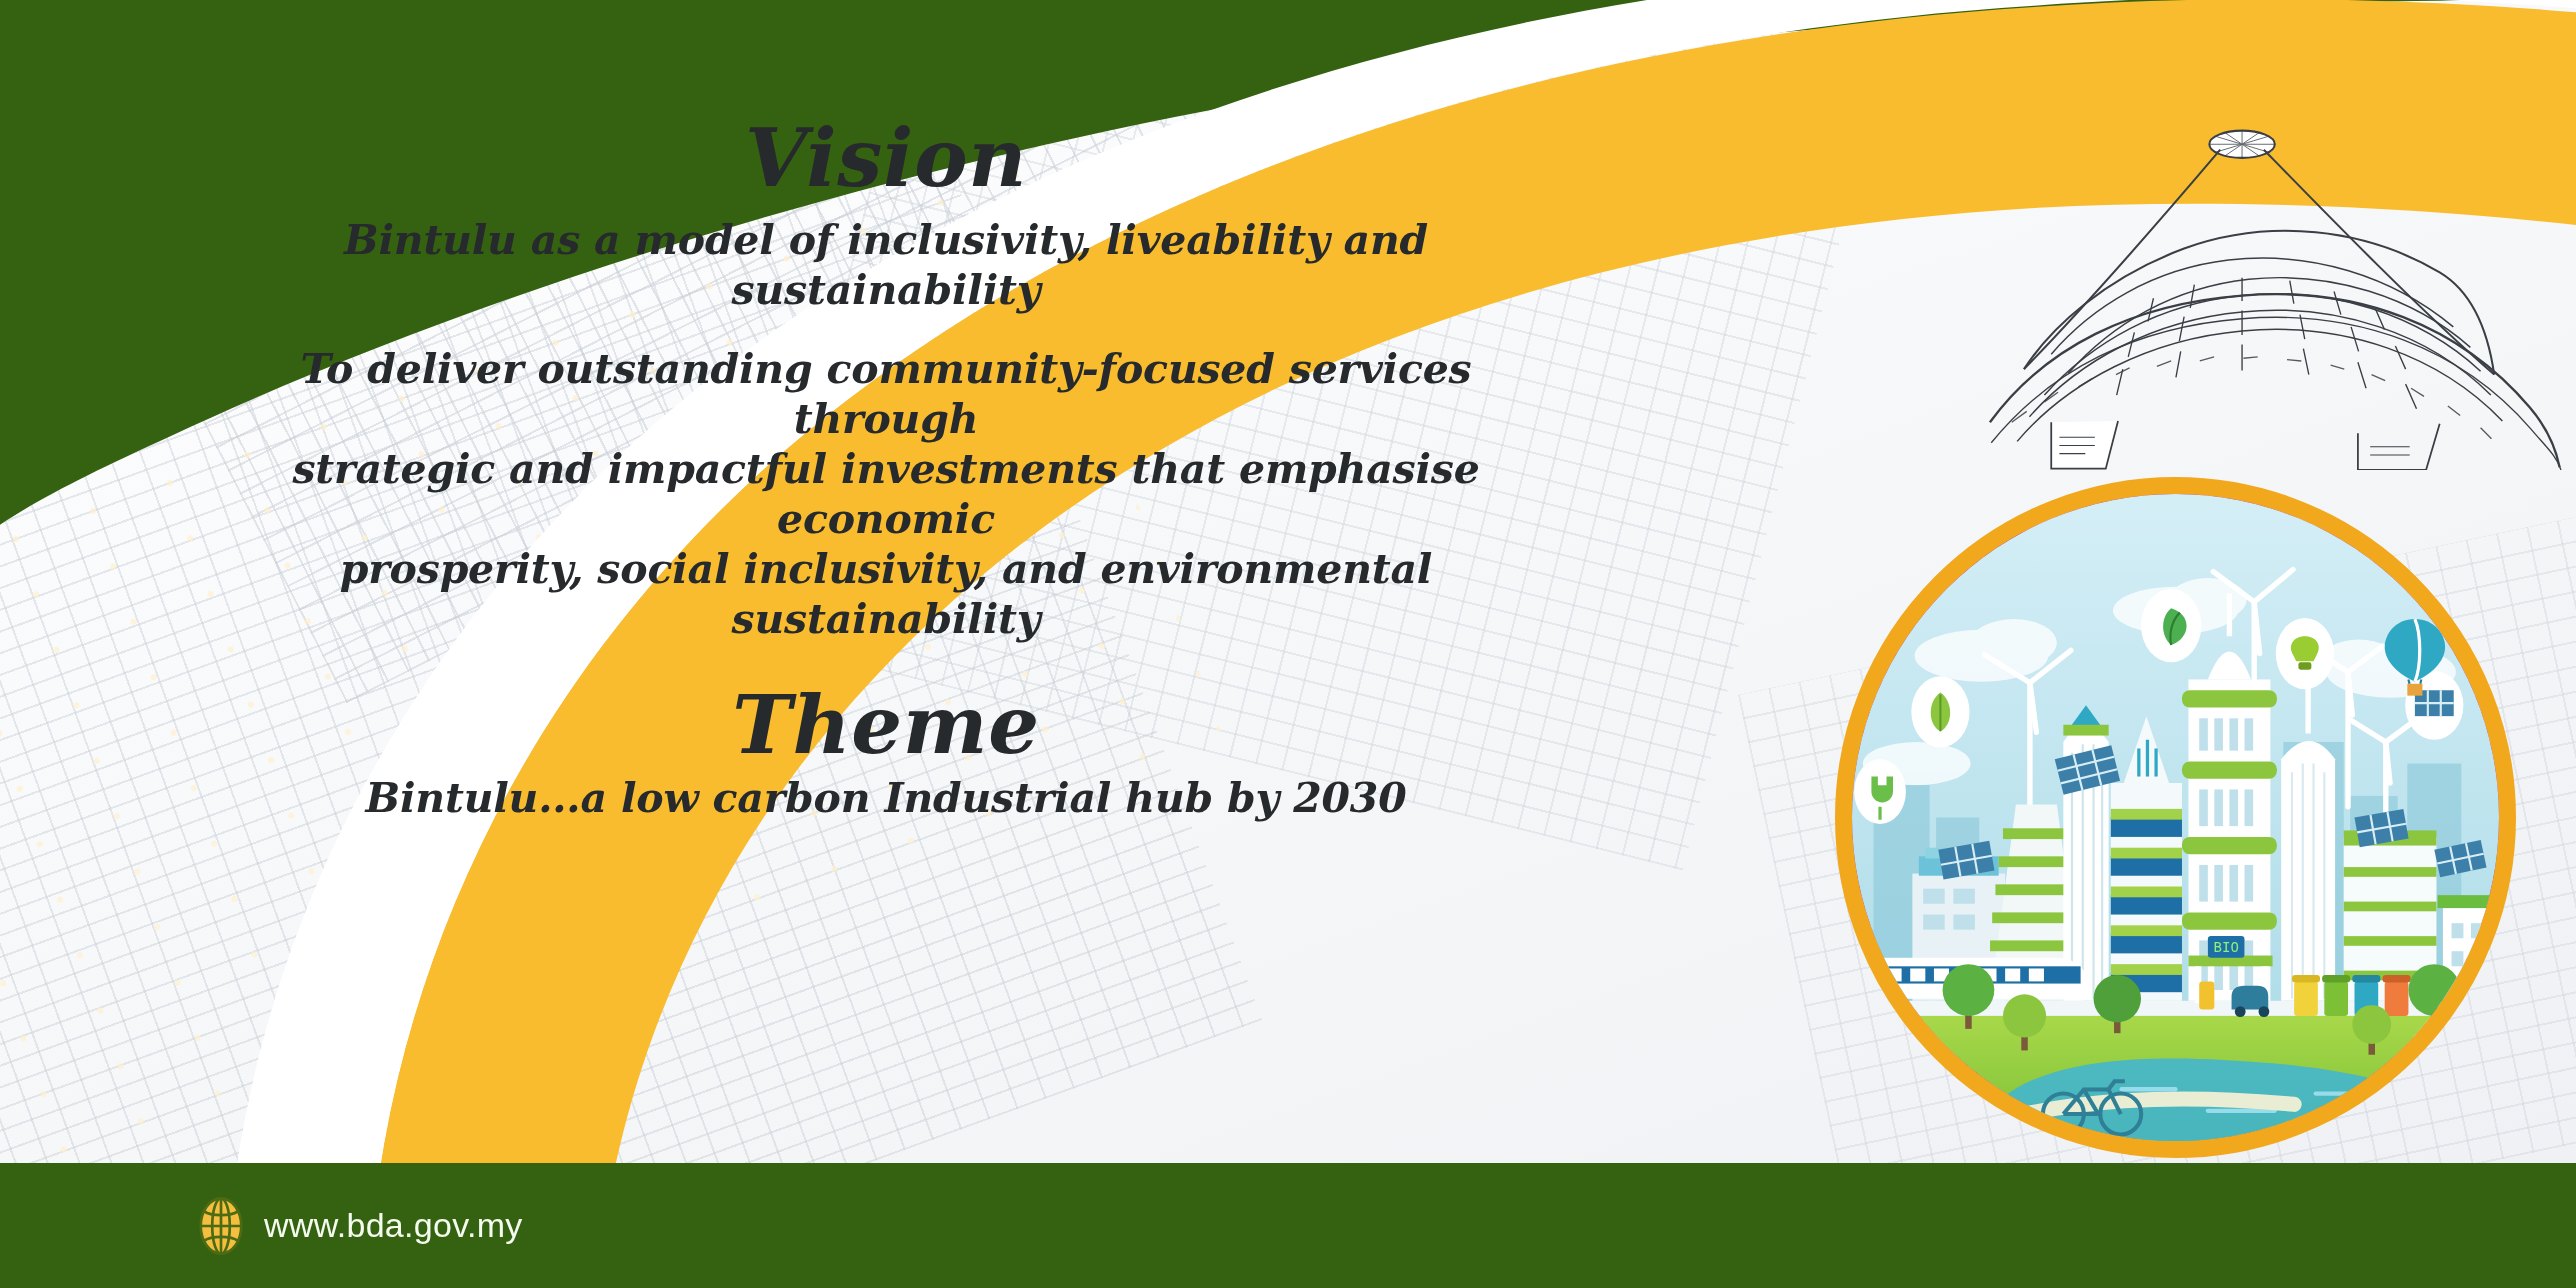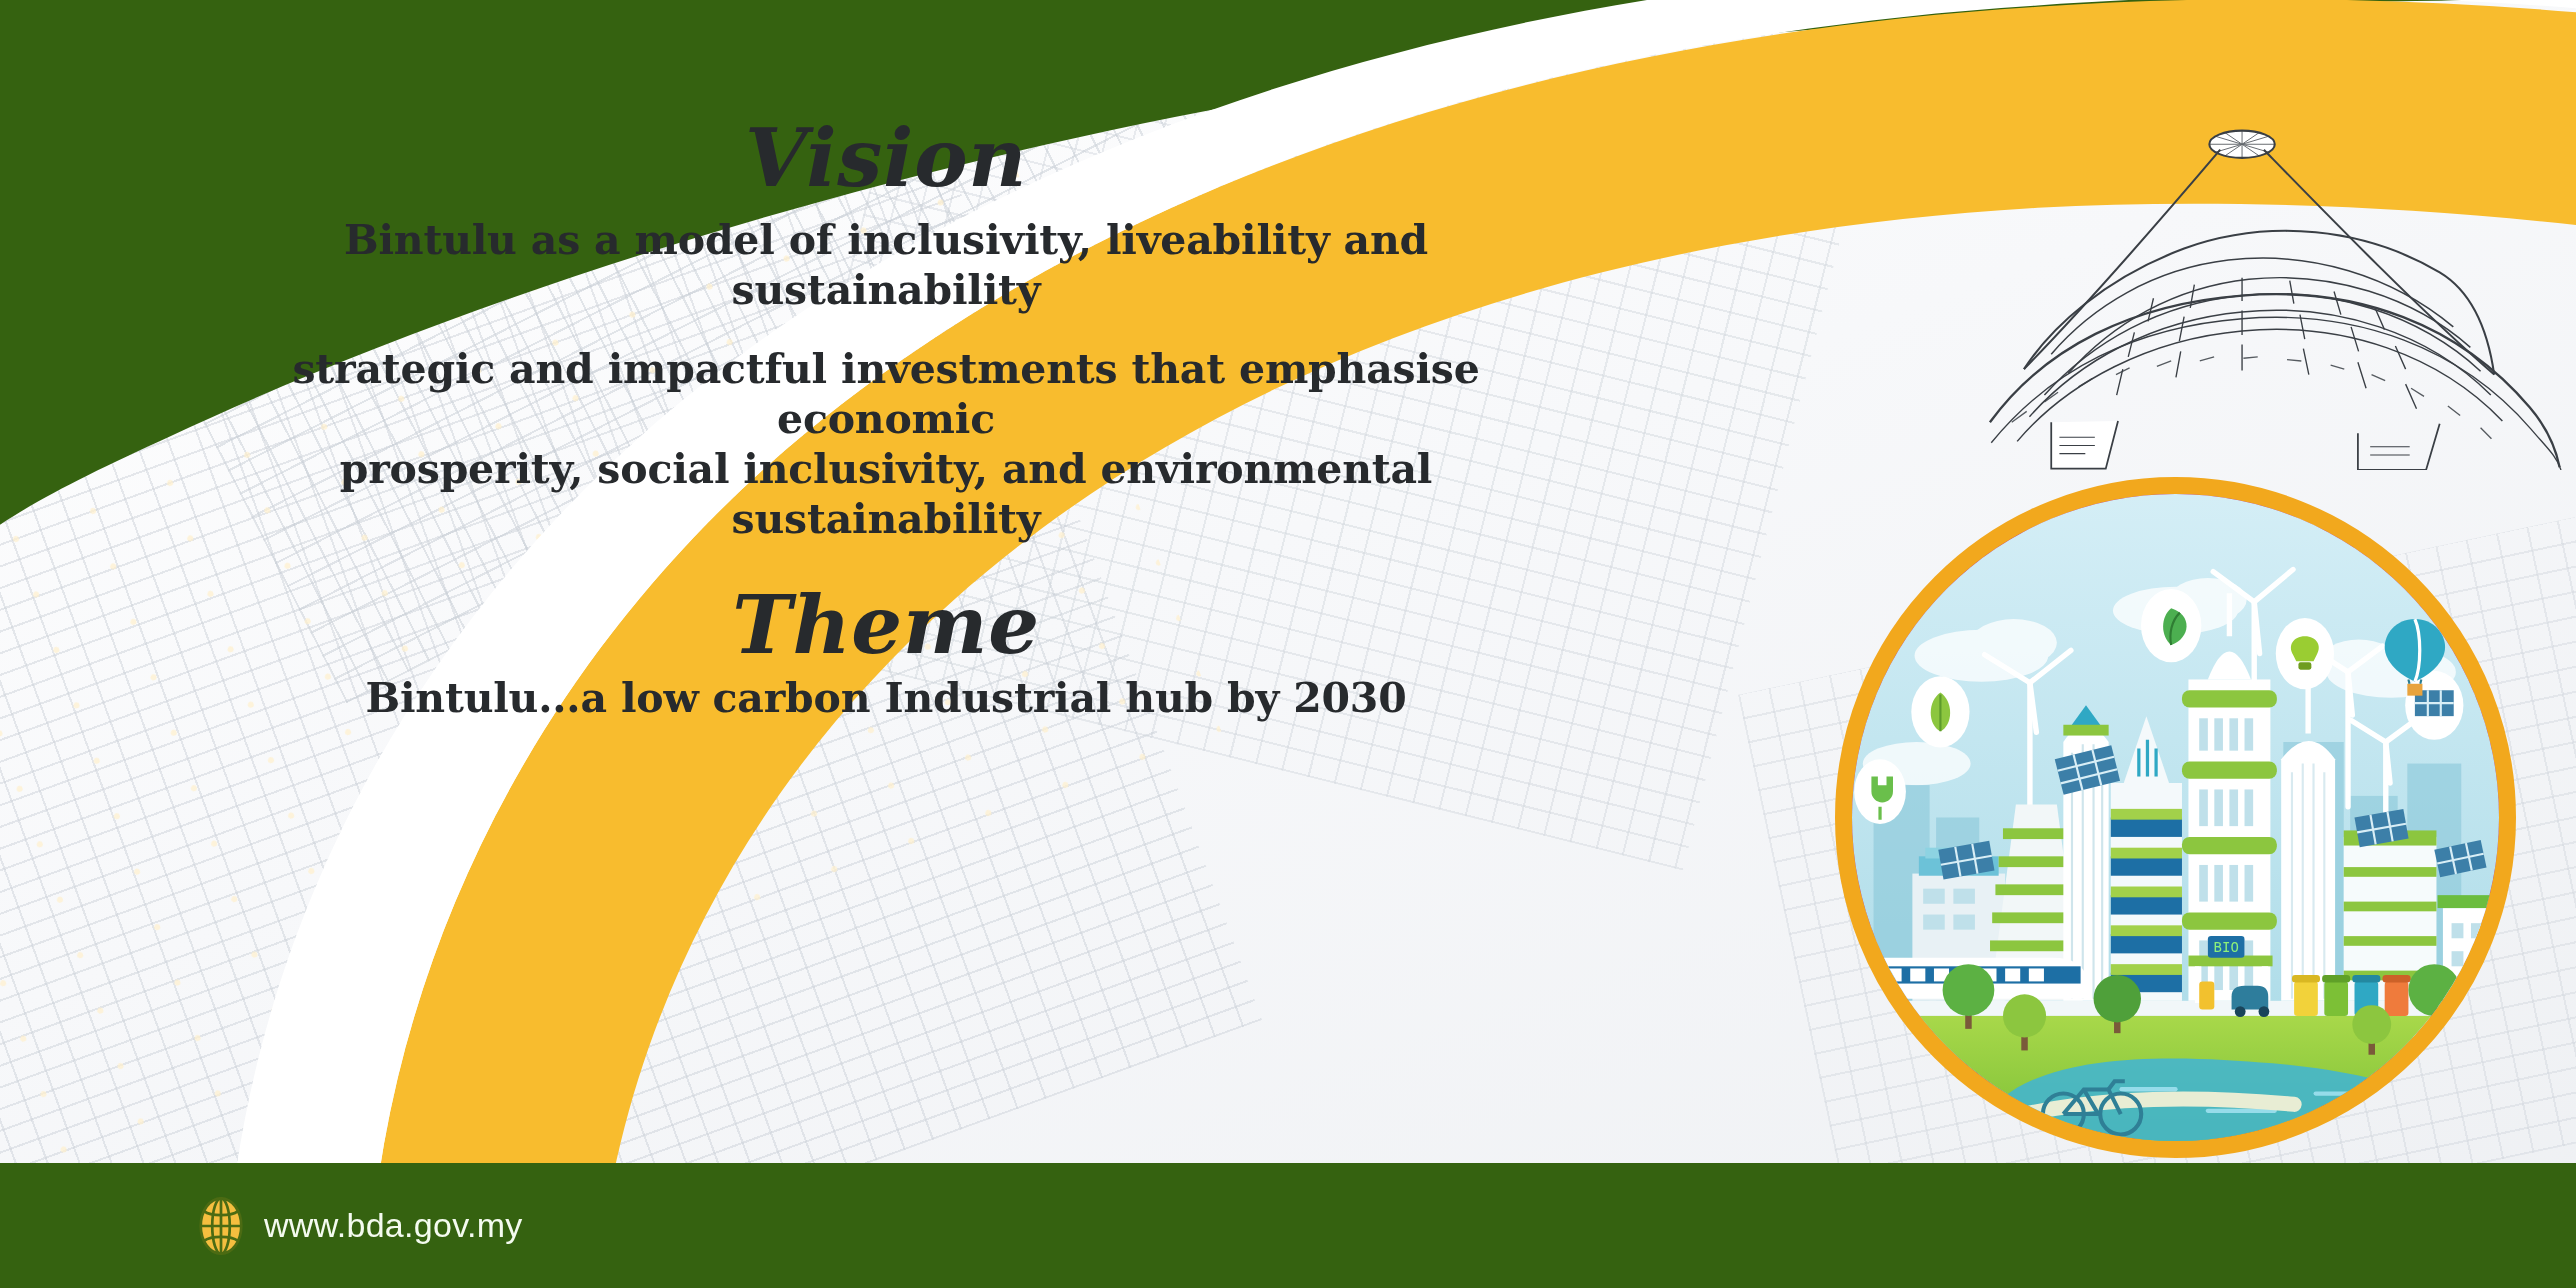--- a/index.html
+++ b/index.html
@@ -62,21 +62,21 @@
   .footer-item.web   { margin-left:196px; }
   .footer-item.email { margin-left:1281px; }
   .footer-text { color:#f4fbef; font-size:34px; letter-spacing:0.3px;
                  font-family:"Liberation Sans", sans-serif; }
 
   
   .content { position:absolute; left:225px; top:102px; width:1322px;
              text-align:center; color:#272a2d; }
   .head { font-family:"DejaVu Serif", serif; font-style:italic; font-weight:bold;
           font-size:80px; line-height:1.02; letter-spacing:0.7px; }
-  .body-line { font-family:"DejaVu Serif", serif; font-weight:bold;
+  .body-line { font-family:"DejaVu Serif", serif; font-style:italic; font-weight:bold;
                font-size:41px; line-height:1.22; letter-spacing:-0.2px; }
   .sec-vision  { margin-top:16px; }
   .sec-mission { margin-top:29px; }
   .sec-theme   { margin-top:41px; }
   .head + .body-block { margin-top:15px; }
   .sec-theme .body-block { margin-top:7px; }
 
   
   .city-circle { position:absolute; left:1835px; top:477px; width:681px; height:681px;
                  border-radius:50%; border:17.7px solid #F2A81D; overflow:hidden;
@@ -495,20 +495,21 @@
 
     <div class="sec-vision">
       <div class="head">Vision</div>
       <div class="body-block">
         <div class="body-line">Bintulu as a model of inclusivity, liveability and sustainability</div>
       </div>
     </div>
 
     <div class="sec-mission">
       <div class="body-block">
+        <div class="body-line">To deliver outstanding community-focused services through</div>
         <div class="body-line">strategic and impactful investments that emphasise economic</div>
         <div class="body-line">prosperity, social inclusivity, and environmental sustainability</div>
       </div>
     </div>
 
     <div class="sec-theme">
       <div class="head">Theme</div>
       <div class="body-block">
         <div class="body-line">Bintulu...a low carbon Industrial hub by 2030</div>
       </div>

